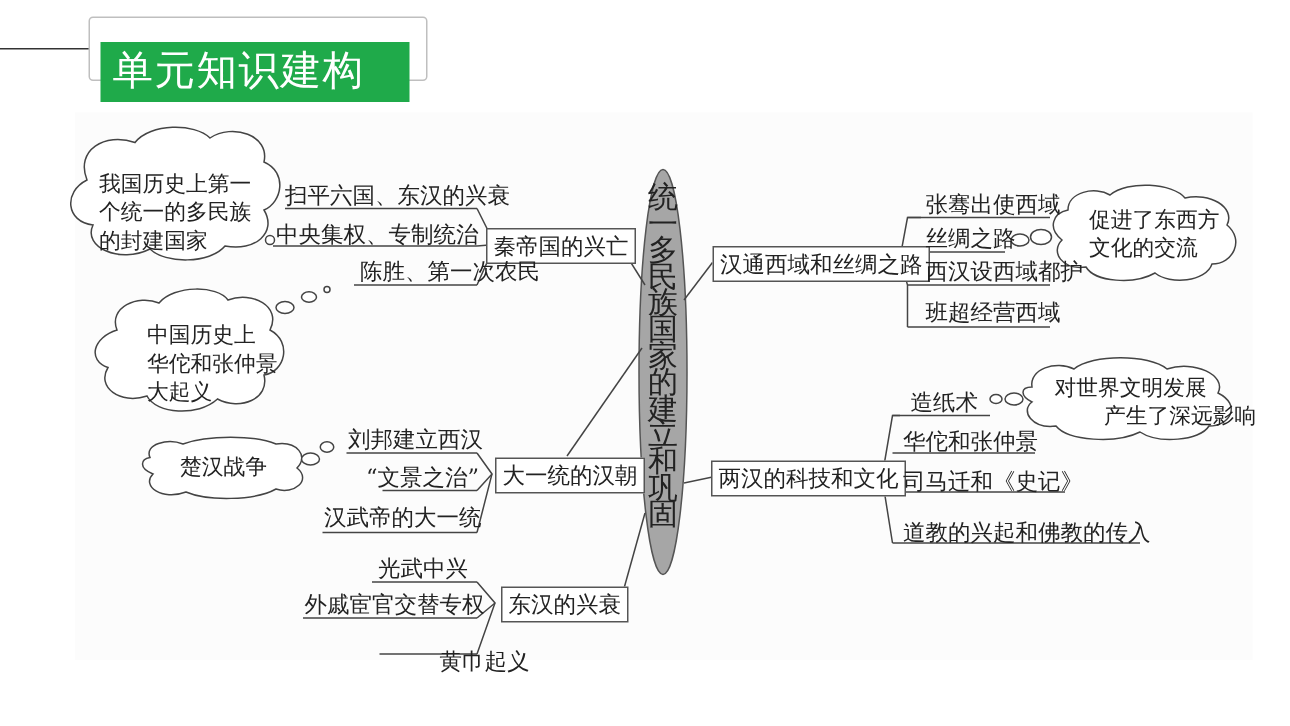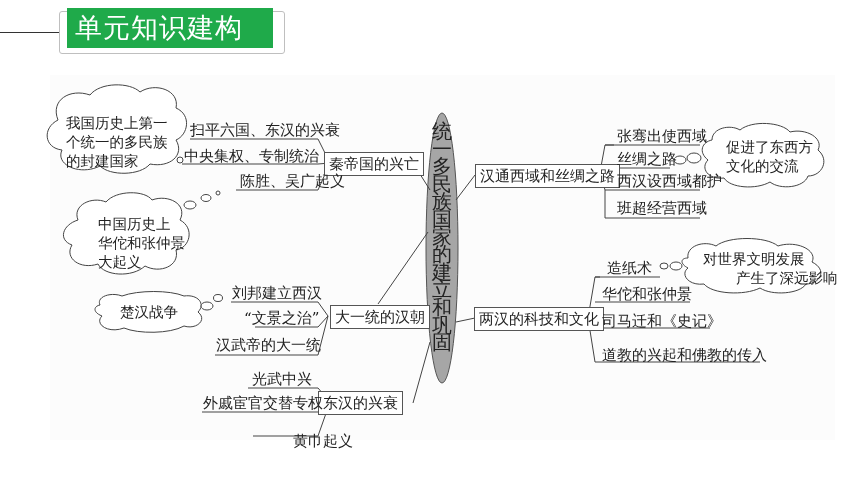--- a/index.html
+++ b/index.html
@@ -1,21 +1,21 @@
 <!DOCTYPE html>
 <html><head>
 <meta charset="utf-8">
 <style>
   html, body { margin: 0; padding: 0; background: #ffffff; }
   body { width: 860px; height: 484px; position: relative; overflow: hidden;
          font-family: "DejaVu Serif", "Liberation Serif", serif; color: #222; }
   .title-line { position: absolute; left: 0; top: 32px; width: 60px; height: 1px; background: #333; }
   .title-frame { position: absolute; left: 59px; top: 11px; width: 224px; height: 41px;
                  border: 1px solid #bfbfbf; border-radius: 3px; background: #fff; }
-  .title-box { position: absolute; left: 67px; top: 8px; width: 206px; height: 40px;
+  .title-box { position: absolute; left: 67px; top: 28px; width: 206px; height: 40px;
                background: #1faa4a; color: #fff; font-family: "DejaVu Sans", sans-serif;
                font-size: 27px; line-height: 40px; padding-left: 8px; box-sizing: border-box; letter-spacing: 1px; }
   .canvas { position: absolute; left: 50px; top: 75px; width: 785px; height: 365px; background: #fcfcfc; }
   svg.lines { position: absolute; left: 0; top: 0; width: 860px; height: 484px; }
   .txt { position: absolute; font-size: 15px; white-space: nowrap; line-height: 18px; }
   .box { position: absolute; border: 1px solid #555; background: #fff; font-size: 15px;
          line-height: 22px; padding: 0 4px; white-space: nowrap; }
   .cloud-text { position: absolute; font-size: 14.5px; line-height: 19px; white-space: nowrap; }
   .center-text { position: absolute; left: 431px; top: 123px; width: 22px; font-size: 20px;
                  line-height: 17.6px; text-align: center; white-space: normal; word-break: break-all; }
@@ -88,25 +88,25 @@
     <path d="M688,258 C686,246 704,240 716,246 C728,236 766,236 778,246 C796,240 818,250 812,262 C828,270 820,284 806,284 C800,294 772,296 760,288 C744,296 712,294 704,284 C688,286 680,274 688,268 C680,264 680,258 688,258 Z" fill="#fff"></path>
     <ellipse cx="664" cy="266" rx="4" ry="3" fill="#fff"></ellipse>
     <ellipse cx="676" cy="266" rx="6" ry="4" fill="#fff"></ellipse>
   </g>
 </svg>
 
 <div class="center-text">统一多民族国家的建立和巩固</div>
 
 <div class="box" style="left:324px; top:152px;">秦帝国的兴亡</div>
 <div class="box" style="left:330px; top:305px;">大一统的汉朝</div>
-<div class="box" style="left:318px; top:391px;">东汉的兴衰</div>
+<div class="box" style="left:334px; top:391px;">东汉的兴衰</div>
 
 <div class="txt" style="left:190px; top:121px;">扫平六国、东汉的兴衰</div>
 <div class="txt" style="left:184px; top:147px;">中央集权、专制统治</div>
-<div class="txt" style="left:240px; top:172px;">陈胜、吴广起义</div>
+<div class="txt" style="left:240px; top:172px;">陈胜、第一次农民</div>
 
 <div class="txt" style="left:232px; top:284px;">刘邦建立西汉</div>
 <div class="txt" style="left:244px; top:309px;">“文景之治”</div>
 <div class="txt" style="left:216px; top:336px;">汉武帝的大一统</div>
 
 <div class="txt" style="left:252px; top:370px;">光武中兴</div>
 <div class="txt" style="left:203px; top:394px;">外戚宦官交替专权</div>
 <div class="txt" style="left:257px; top:432px;margin-left:36px;">黄巾起义</div>
 
 <div class="box" style="left:475px; top:164px;">汉通西域和丝绸之路</div>

